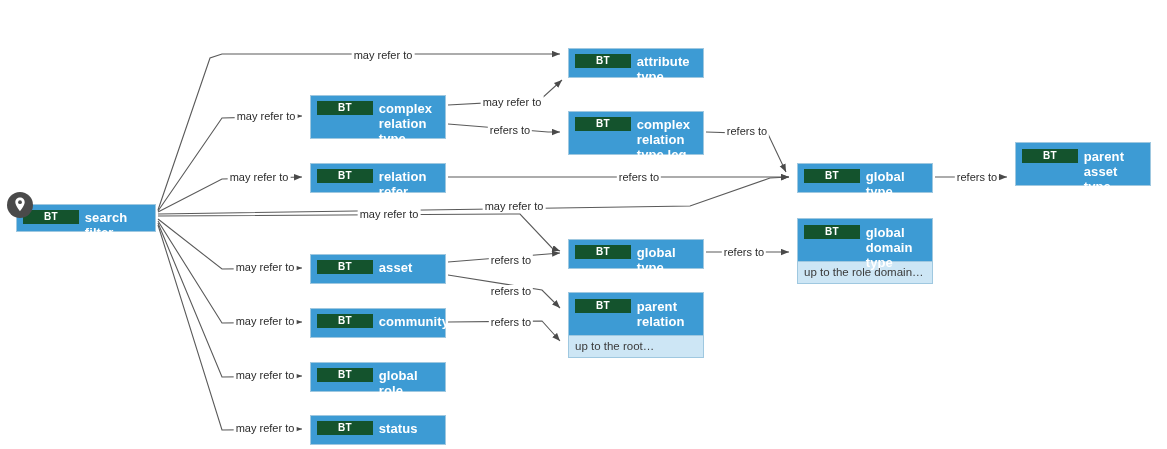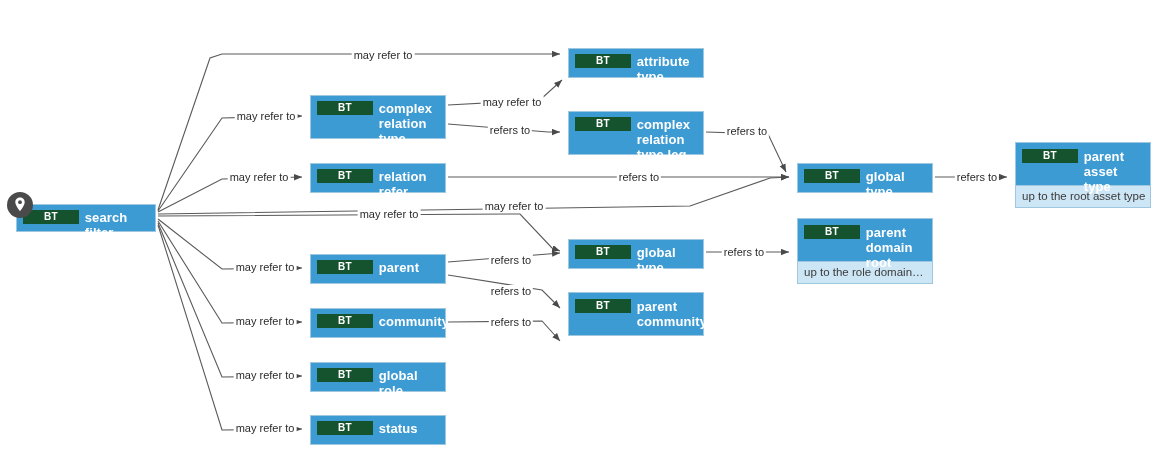--- a/index.html
+++ b/index.html
@@ -182,46 +182,46 @@
         <div class="node-head" style="height: 28px;">
           <span class="badge">BT</span>
           <span class="node-title">global type</span>
         </div>
       </div>
       <div class="node tall" style="left: 1015px; top: 142px; width: 136px;">
         <div class="node-head" style="height: 42px;">
           <span class="badge">BT</span>
           <span class="node-title">parent asset type</span>
         </div>
-        <div class="node-foot">up to the root asset type</div>
       </div>
       <div class="node" style="left: 568px; top: 239px; width: 136px;">
         <div class="node-head" style="height: 28px;">
           <span class="badge">BT</span>
           <span class="node-title">global type</span>
         </div>
       </div>
       <div class="node tall" style="left: 797px; top: 218px; width: 136px;">
         <div class="node-head" style="height: 42px;">
           <span class="badge">BT</span>
-          <span class="node-title">parent domain root</span>
+          <span class="node-title">global domain type</span>
         </div>
         <div class="node-foot">up to the role domain…</div>
       </div>
       <div class="node" style="left: 310px; top: 254px; width: 136px;">
         <div class="node-head" style="height: 28px;">
           <span class="badge">BT</span>
-          <span class="node-title">parent</span>
+          <span class="node-title">asset</span>
         </div>
       </div>
       <div class="node tall" style="left: 568px; top: 292px; width: 136px;">
         <div class="node-head" style="height: 42px;">
           <span class="badge">BT</span>
-          <span class="node-title">parent community</span>
-        </div>
+          <span class="node-title">parent relation</span>
+        </div>
+        <div class="node-foot">up to the root…</div>
       </div>
       <div class="node" style="left: 310px; top: 308px; width: 136px;">
         <div class="node-head" style="height: 28px;">
           <span class="badge">BT</span>
           <span class="node-title">community</span>
         </div>
       </div>
       <div class="node" style="left: 310px; top: 362px; width: 136px;">
         <div class="node-head" style="height: 28px;">
           <span class="badge">BT</span>

